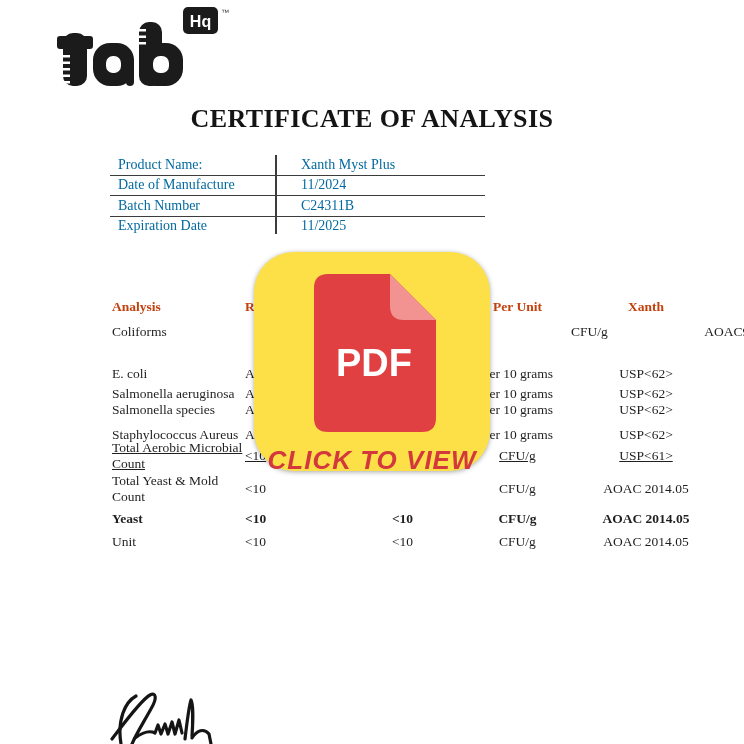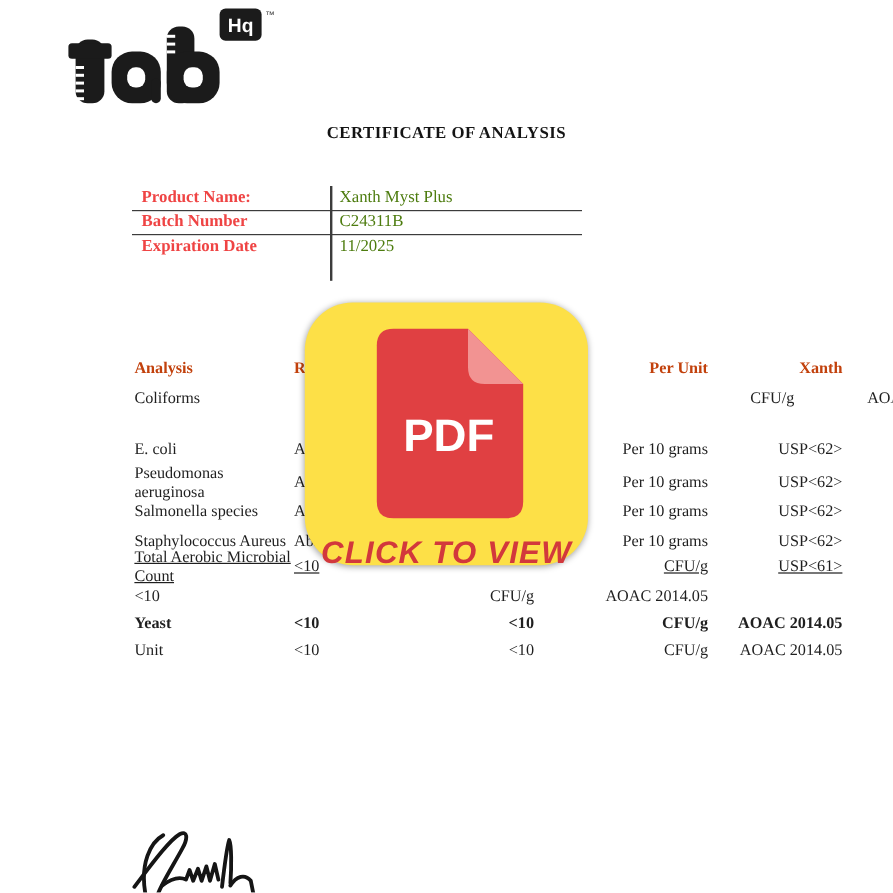--- a/index.html
+++ b/index.html
@@ -4,36 +4,36 @@
 <style>
   html,body{margin:0;padding:0;background:#fff;}
   .page{position:relative;width:744px;height:744px;background:#ffffff;overflow:hidden;
         font-family:"Liberation Serif",serif;color:#1c1c1c;}
 
   
   .logo{position:absolute;left:55px;top:5px;width:175px;height:90px;}
 
   
   .title{position:absolute;top:104px;left:0;width:100%;text-align:center;
-         font-size:14px;font-weight:bold;letter-spacing:.4px;color:#141414;}
+         font-size:26px;font-weight:bold;letter-spacing:.4px;color:#141414;}
 
   
   .ptable{position:absolute;left:110px;top:155px;width:375px;}
   .prow{display:flex;height:19.5px;align-items:center;}
   .prow.hasline{border-bottom:1.6px solid #3c3c3c;}
-  .plabel{width:157px;padding-left:8px;font-weight:bold;font-size:14px;color:#ef4444;}
-  .pvalue{padding-left:8px;font-size:14px;color:#4d7c0f;}
+  .plabel{width:157px;padding-left:8px;font-weight:normal;font-size:14px;color:#0369a1;}
+  .pvalue{padding-left:26px;font-size:14px;color:#0369a1;}
   .pdivider{position:absolute;left:165px;top:0;width:1.6px;height:79px;background:#3c3c3c;}
 
   
   .atable{position:absolute;left:112px;top:262px;width:590px;font-size:13.5px;color:#1f1f1f;}
   .arow{display:grid;grid-template-columns:133px 115px 85px 145px 112px;
         line-height:16px;align-items:center;}
   .ahead{font-weight:bold;color:#c2410c;margin-top:37px;}
-  .arow .c3,.arow .c4,.arow .c5{text-align:right;}
+  .arow .c3,.arow .c4,.arow .c5{text-align:center;}
   .atable .arow:nth-child(2){margin-top:9px;gap:24px;}
   .atable .arow:nth-child(3){margin-top:26px;}
   .atable .arow:nth-child(4){margin-top:4px;}
   .atable .arow:nth-child(5){margin-top:0px;}
   .atable .arow:nth-child(6){margin-top:9px;}
   .atable .arow:nth-child(7){margin-top:-3px;text-decoration:underline;}
   .atable .arow:nth-child(8){margin-top:1px;}
   .atable .arow:nth-child(9){margin-top:6px;font-weight:bold;}
   .atable .arow:nth-child(10){margin-top:7px;}
 
@@ -88,20 +88,24 @@
 
   <div class="title">CERTIFICATE OF ANALYSIS</div>
 
   <div class="ptable">
     <div class="pdivider"></div>
     <div class="prow hasline">
       <span class="plabel">Product Name:</span>
       <span class="pvalue">Xanth Myst Plus</span>
     </div>
     <div class="prow hasline">
+      <span class="plabel">Date of Manufacture</span>
+      <span class="pvalue">11/2024</span>
+    </div>
+    <div class="prow hasline">
       <span class="plabel">Batch Number</span>
       <span class="pvalue">C24311B</span>
     </div>
     <div class="prow">
       <span class="plabel">Expiration Date</span>
       <span class="pvalue">11/2025</span>
     </div>
   </div>
 
   <div class="atable">
@@ -120,21 +124,21 @@
       <span class="c5">AOAC991.14</span>
     </div>
     <div class="arow">
       <span class="c1">E. coli</span>
       <span class="c2">Absent</span>
       <span class="c3"></span>
       <span class="c4">Per 10 grams</span>
       <span class="c5">USP&lt;62&gt;</span>
     </div>
     <div class="arow">
-      <span class="c1">Pseudomonas aeruginosa</span>
+      <span class="c1">Salmonella aeruginosa</span>
       <span class="c2">Absent</span>
       <span class="c3"></span>
       <span class="c4">Per 10 grams</span>
       <span class="c5">USP&lt;62&gt;</span>
     </div>
     <div class="arow">
       <span class="c1">Salmonella species</span>
       <span class="c2">Absent</span>
       <span class="c3"></span>
       <span class="c4">Per 10 grams</span>
@@ -148,20 +152,21 @@
       <span class="c5">USP&lt;62&gt;</span>
     </div>
     <div class="arow">
       <span class="c1">Total Aerobic Microbial Count</span>
       <span class="c2">&lt;10</span>
       <span class="c3"></span>
       <span class="c4">CFU/g</span>
       <span class="c5">USP&lt;61&gt;</span>
     </div>
     <div class="arow">
+      <span class="c1">Total Yeast &amp; Mold Count</span>
       <span class="c2">&lt;10</span>
       <span class="c3"></span>
       <span class="c4">CFU/g</span>
       <span class="c5">AOAC 2014.05</span>
     </div>
     <div class="arow">
       <span class="c1">Yeast</span>
       <span class="c2">&lt;10</span>
       <span class="c3">&lt;10</span>
       <span class="c4">CFU/g</span>

